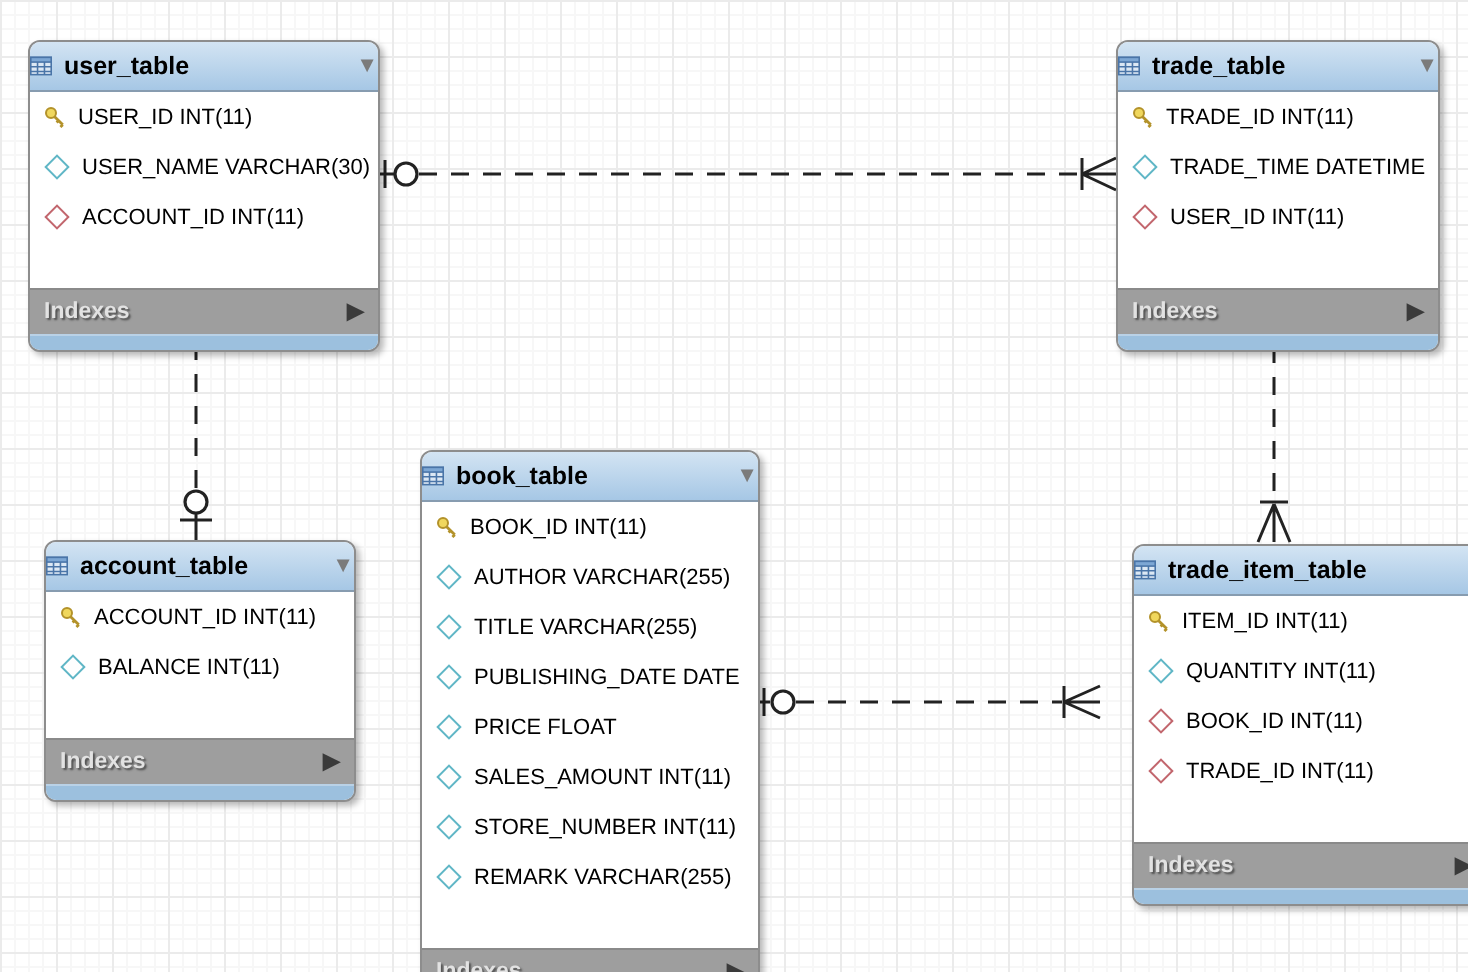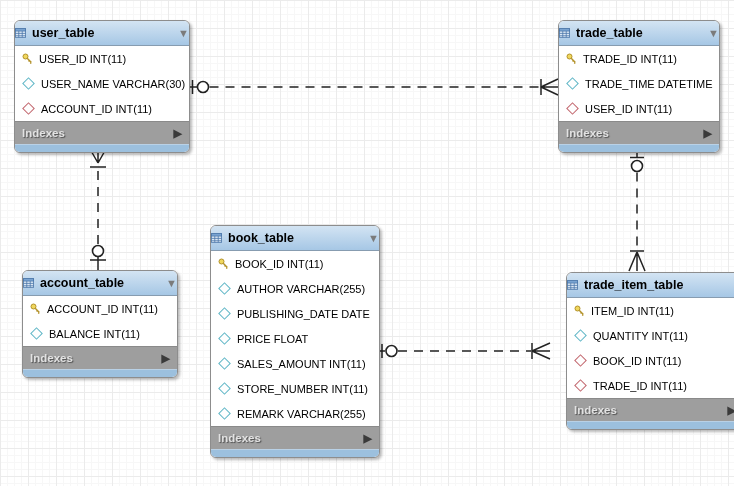--- a/index.html
+++ b/index.html
@@ -34,20 +34,21 @@
   }
   .ico{flex:none; width:11px; height:11px; display:inline-flex; align-items:center; justify-content:center;}
   .dia{flex:none; width:7px; height:7px; transform:rotate(45deg); background:#fefefe; margin:0 2px;}
   .dia.cyan{border:1.5px solid #5fb6c6;}
   .dia.red{border:1.5px solid #c2666d;}
   .tindexes{
     height:22px; display:flex; align-items:center; padding:0 7px;
     background:#9e9e9e; border-top:1px solid #8a8a8a;
     color:#e2e2e2; font-size:11.5px; font-weight:bold;
     text-shadow:1px 1px 1px rgba(60,60,60,.8);
+    margin-top:23px;
   }
   .tindexes .arrow{margin-left:auto; color:#3a3a3a; font-size:11px; text-shadow:none; line-height:1;}
   .tfooter{height:7px; background:#9cc0de; border-radius:0 0 5px 5px; border-top:1px solid #b9d1e6;}
   
   #t-user{left:14px; top:20px; width:174px;}
   #t-trade{left:558px; top:20px; width:160px;}
   #t-book{left:210px; top:225px; width:168px;}
   #t-account{left:22px; top:270px; width:154px;}
   #t-trade-item{left:566px; top:272px; width:176px;}
 </style>
@@ -187,20 +188,24 @@
           </svg>
         </span>
       <span>BOOK_ID INT(11)</span>
     </div>
     <div class="trow">
       <span class="dia cyan"></span>
       <span>AUTHOR VARCHAR(255)</span>
     </div>
     <div class="trow">
       <span class="dia cyan"></span>
+      <span>TITLE VARCHAR(255)</span>
+    </div>
+    <div class="trow">
+      <span class="dia cyan"></span>
       <span>PUBLISHING_DATE DATE</span>
     </div>
     <div class="trow">
       <span class="dia cyan"></span>
       <span>PRICE FLOAT</span>
     </div>
     <div class="trow">
       <span class="dia cyan"></span>
       <span>SALES_AMOUNT INT(11)</span>
     </div>

